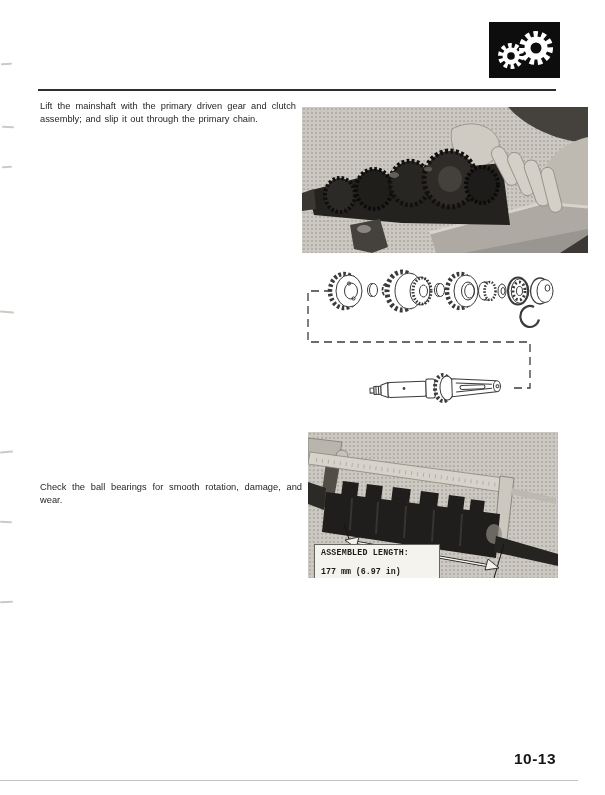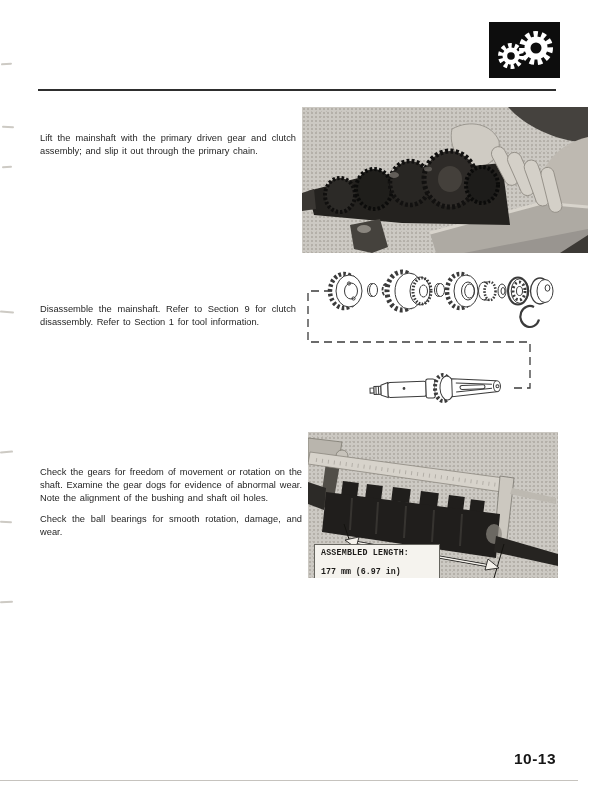--- a/index.html
+++ b/index.html
@@ -2,21 +2,21 @@
 <html><head>
 <meta charset="utf-8">
 <style>
   html,body{margin:0;padding:0;background:#e9e9e9;}
   .page{
     position:relative;width:605px;height:795px;background:#ffffff;
     font-family:"Liberation Sans",sans-serif;color:#262626;overflow:hidden;
   }
   .para{
     position:absolute;left:40px;font-size:9.3px;line-height:13px;
-    text-align:justify;word-spacing:1px;color:#262626;margin-top:32px;
+    text-align:justify;word-spacing:1px;color:#262626;
   }
   .hdr-rule{position:absolute;left:38px;top:89px;width:518px;height:2px;background:#2e2e2e;}
   .icon-box{position:absolute;left:489px;top:22px;width:71px;height:56px;background:#0d0d0d;}
   .photo{
     position:absolute;overflow:hidden;
     background:
       radial-gradient(#b4b0a9 0.8px, transparent 0.95px),
       radial-gradient(#bdb9b2 0.65px, transparent 0.8px),
       #ccc9c3;
     background-size:4px 4px,5px 5px;background-position:0 0,2px 2px;
@@ -58,22 +58,20 @@
       <circle cx="22" cy="34" r="3.8" fill="#0d0d0d"></circle>
       <circle cx="47" cy="26" r="13.5" fill="none" stroke="#ffffff" stroke-width="7" stroke-dasharray="4.2 3.4"></circle>
       <circle cx="47" cy="26" r="11.5" fill="#ffffff"></circle>
       <circle cx="47" cy="26" r="5.5" fill="#0d0d0d"></circle>
     </svg>
   </div>
 
   <div class="hdr-rule"></div>
 
   <div class="para" style="top:100px;width:256px;">Lift the mainshaft with the primary driven gear and clutch assembly; and slip it out through the primary chain.</div>
-  <div class="para" style="top:271px;width:256px;">Disassemble the mainshaft. Refer to Section 9 for clutch disassembly. Refer to Section 1 for tool information.</div>
-  <div class="para" style="top:434px;width:262px;">Check the gears for freedom of movement or rotation on the shaft. Examine the gear dogs for evidence of abnormal wear. Note the alignment of the bushing and shaft oil holes.</div>
   <div class="para" style="top:481px;width:262px;">Check the ball bearings for smooth rotation, damage, and wear.</div>
 
   <div class="photo" style="left:302px;top:107px;width:286px;height:146px;">
     <svg width="286" height="146" viewBox="0 0 286 146">
 
       <path d="M206,0 L286,0 L286,36 C252,34 222,18 206,0 Z" fill="#45423e"></path>
 
       <path d="M286,30 C260,36 244,52 236,76 C252,94 268,102 286,106 Z" fill="#beb9b1"></path>
 
       <path d="M128,126 L240,96 L286,100 L286,146 L134,146 Z" fill="#aeaaa3"></path>

